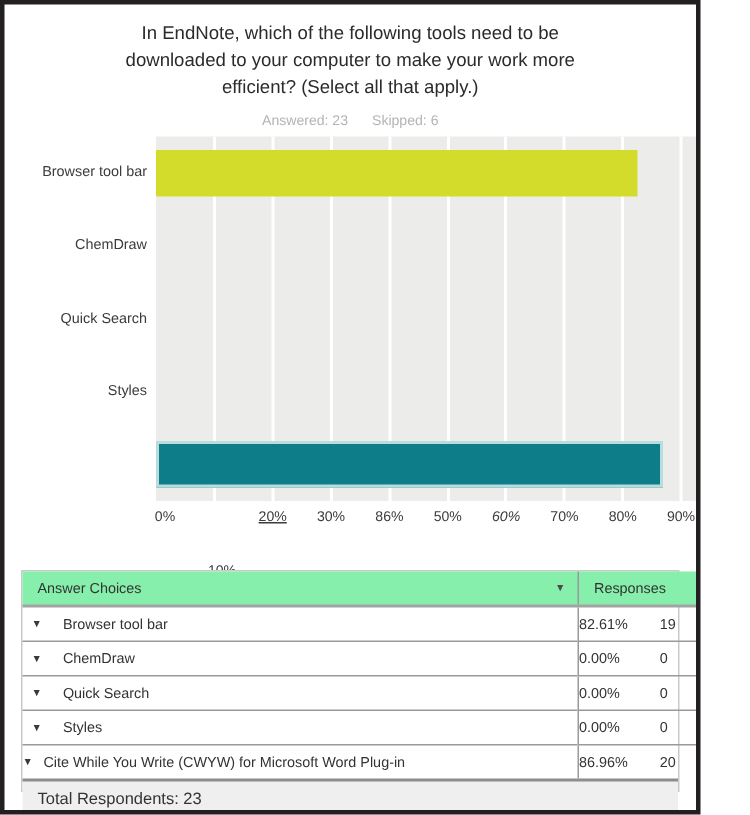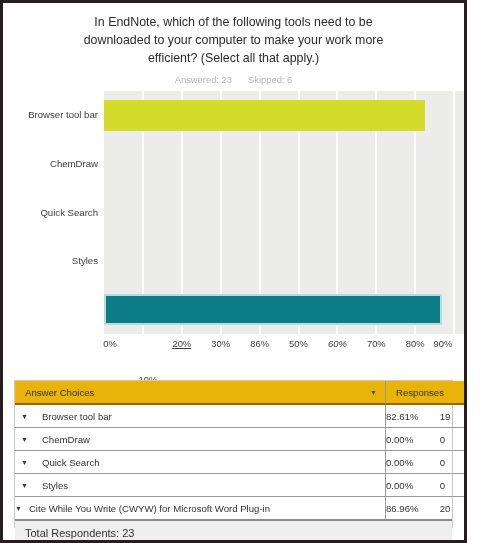--- a/index.html
+++ b/index.html
@@ -127,22 +127,22 @@
   table.data th, table.data td {
     font-size: 9.6px;
     color: #333333;
     font-weight: normal;
     text-align: left;
     padding: 0;
     height: 22px;
     vertical-align: middle;
   }
   thead th {
-    background: #eab308;
-    border-bottom: 2px solid #a16207;
+    background: #86efac;
+    border-bottom: 2px solid #a3a3a3;
     height: 23px;
   }
   th.col-choices { width: 370px; }
   th.col-resp    { width: 108px; border-left: 1px solid #9a9a9a; }
   td.c-resp-pct  { border-left: 1px solid #9a9a9a; }
   .th-inner {
     display: flex;
     align-items: center;
     justify-content: space-between;
     padding: 0 8px 0 10px;
@@ -216,21 +216,21 @@
     <div id="x-axis">
         <span class="xtick" style="left: 6px;">0%</span>
         <span class="xtick" style="left: 44px; margin-top: 36px;">10%</span>
         <span class="xtick" style="left: 77.8px; text-decoration: underline;">20%</span>
         <span class="xtick" style="left: 116.7px;">30%</span>
         <span class="xtick" style="left: 155.6px;">86%</span>
         <span class="xtick" style="left: 194.5px;">50%</span>
         <span class="xtick" style="left: 233.4px; font-style: italic;">60%</span>
         <span class="xtick" style="left: 272.3px;">70%</span>
         <span class="xtick" style="left: 311.2px;">80%</span>
-        <span class="xtick" style="left: 339px;">90%</span>
+        <span class="xtick" style="left: 350px;">90%</span>
         <span class="xtick" style="left: 378px;">100%</span>
       </div>
   </div>
 
   <div id="table-wrap">
     <table class="data">
       <thead>
         <tr>
           <th class="col-choices">
             <div class="th-inner">

